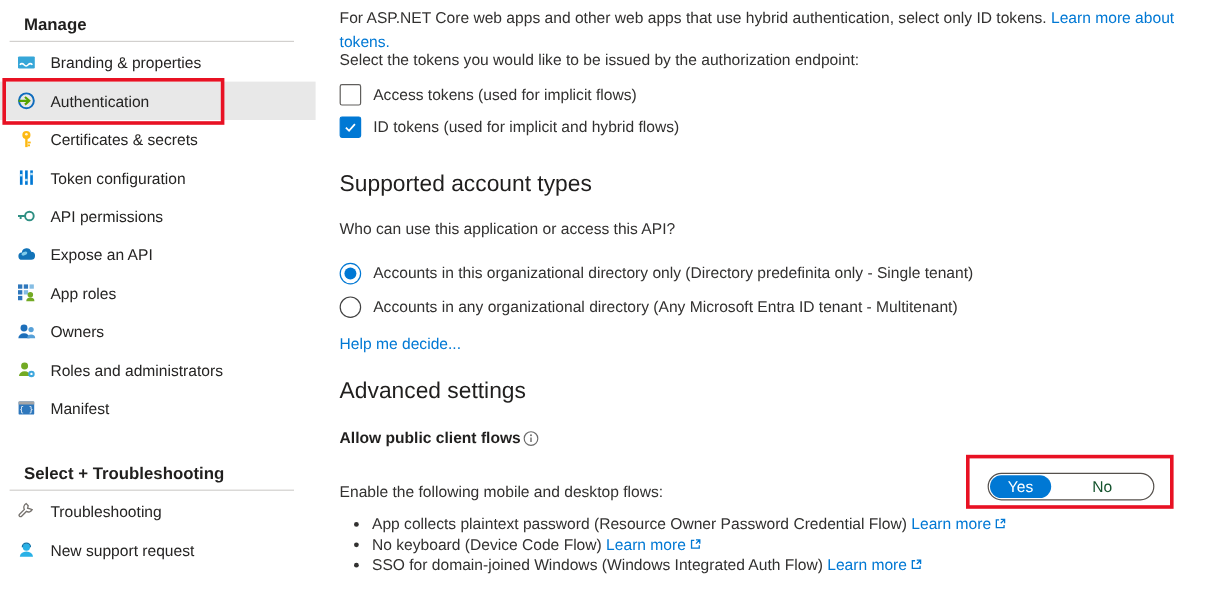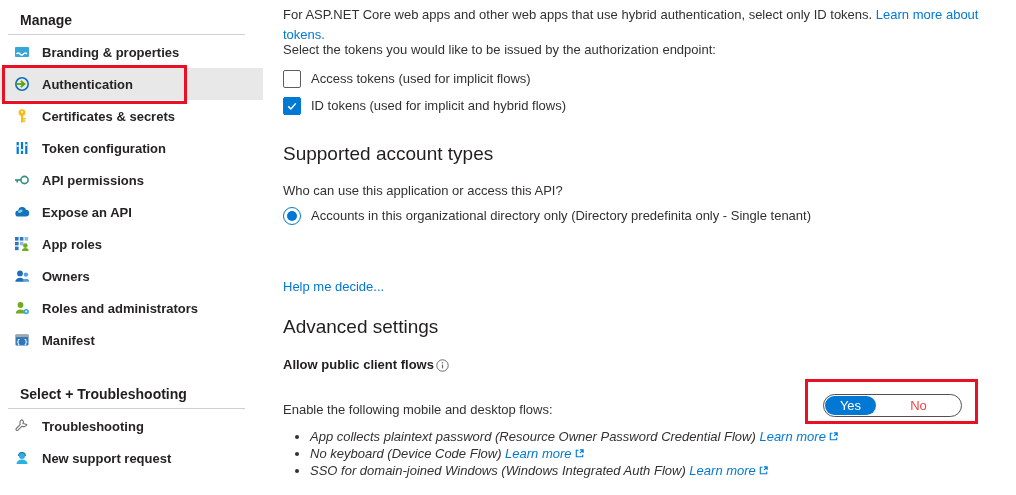--- a/index.html
+++ b/index.html
@@ -6,21 +6,21 @@
   body{
     position:relative;width:1016px;height:495px;background:#ffffff;
     font-family:"Liberation Sans","DejaVu Sans",sans-serif;
     font-size:13px;color:#323130;
   }
   
   .sidebar{position:absolute;left:0;top:0;width:263px;height:395px;background:#fff;}
   .sb-heading{font-weight:700;font-size:14px;color:#201f1e;padding:12px 0 0 20px;line-height:17px;}
   .sb-divider{border-top:1px solid #d2d0ce;margin:5px 18px 0 8px;}
   .sb-items{margin-top:1px;}
-  .sb-item{height:32px;display:flex;align-items:center;padding-left:14px;gap:12px;cursor:pointer;font-weight:bold;}
+  .sb-item{height:32px;display:flex;align-items:center;padding-left:14px;gap:12px;cursor:pointer;}
   .sb-item.selected{background:#e8e8e8;}
   .sb-item .ic{width:16px;height:16px;flex:0 0 16px;display:block;}
   .sb-label{color:#252423;white-space:nowrap;}
   .sb-section2{margin-top:18px;}
   
   .annotation{position:absolute;border:3px solid #e81123;box-sizing:border-box;pointer-events:none;z-index:50;background:transparent;}
   .annotation-auth{left:2px;top:65px;width:185px;height:39px;}
   .annotation-toggle{left:805px;top:379px;width:173px;height:45px;}
   
   .main{position:absolute;left:283px;top:0;width:733px;height:495px;}
@@ -30,35 +30,35 @@
   .prompt{top:42px;}
   .cb-row{display:flex;align-items:center;gap:10px;height:19px;}
   .cb-row1{top:69px;} .cb-row2{top:96px;}
   .checkbox{width:18px;height:18px;box-sizing:border-box;border:1px solid #605e5c;border-radius:2px;background:#fff;display:flex;align-items:center;justify-content:center;cursor:pointer;}
   .checkbox svg{display:none;}
   .checkbox.checked{background:#0078d4;border-color:#0078d4;}
   .checkbox.checked svg{display:block;}
   .section-heading{font-size:19px;font-weight:400;color:#201f1e;line-height:22px;}
   .h-account{top:143px;}
   .question{top:183px;}
-  .radio-row{display:flex;align-items:center;gap:10px;height:19px;}
+  .radio-row{display:flex;align-items:center;gap:10px;height:19px;margin-top:12px;}
   .radio1{top:206px;} .radio2{top:234px;}
   .radio{width:18px;height:18px;box-sizing:border-box;border:1px solid #424242;border-radius:50%;background:#fff;position:relative;cursor:pointer;flex:0 0 18px;}
   .radio.selected{border-color:#0078d4;}
   .radio.selected::after{content:"";position:absolute;left:3px;top:3px;right:3px;bottom:3px;border-radius:50%;background:#0078d4;}
   .help-link{top:279px;}
   .h-advanced{top:316px;}
   .allow-flows{top:357px;font-weight:700;color:#201f1e;display:flex;align-items:flex-end;gap:2px;}
   .enable-label{top:402px;}
-  .flows-list{top:428px;margin:0;padding:0 0 0 27px;list-style:disc;font-style:italic;}
+  .flows-list{top:428px;margin:0;padding:0 0 0 27px;list-style:disc;}
   .flows-list li{line-height:17px;}
   .ext-icon{margin-left:2px;vertical-align:-1px;}
   
   .toggle{position:absolute;left:823px;top:394px;width:139px;height:23px;box-sizing:border-box;border:1px solid #55504c;border-radius:12px;background:#fff;display:flex;align-items:center;cursor:pointer;z-index:10;}
-  .toggle-option{font-size:13px;color:#ef4444;display:flex;align-items:center;justify-content:center;}
+  .toggle-option{font-size:13px;color:#14532d;display:flex;align-items:center;justify-content:center;}
   .toggle-yes{width:51px;height:19px;margin-left:1px;border-radius:10px;}
   .toggle-yes.selected{background:#0078d4;color:#ffffff;}
   .toggle-no{flex:1;}
 </style>
 </head>
 <body>
 
 <div class="sidebar">
   <div class="sb-section">
     <div class="sb-heading">Manage</div>
@@ -218,20 +218,24 @@
 
   <h2 class="abs section-heading h-account" style="margin:0;">Supported account types</h2>
 
   <div class="abs question">Who can use this application or access this API?</div>
 
   <div class="abs radio-row radio1">
     <span class="radio selected"></span>
     <span>Accounts in this organizational directory only (Directory predefinita only - Single tenant)</span>
   </div>
 
+  <div class="abs radio-row radio2">
+    <span class="radio"></span>
+    <span>Accounts in any organizational directory (Any Microsoft Entra ID tenant - Multitenant)</span>
+  </div>
 
   <a class="abs link help-link">Help me decide...</a>
 
   <h2 class="abs section-heading h-advanced" style="margin:0;">Advanced settings</h2>
 
   <div class="abs allow-flows">
     <span>Allow public client flows</span>
     <svg width="13" height="13" viewBox="0 0 13 13">
         <circle cx="6.5" cy="6.5" r="5.7" fill="none" stroke="#6b6b6b" stroke-width="1"></circle>
         <line x1="6.5" y1="5.6" x2="6.5" y2="9.4" stroke="#6b6b6b" stroke-width="1.2"></line>

